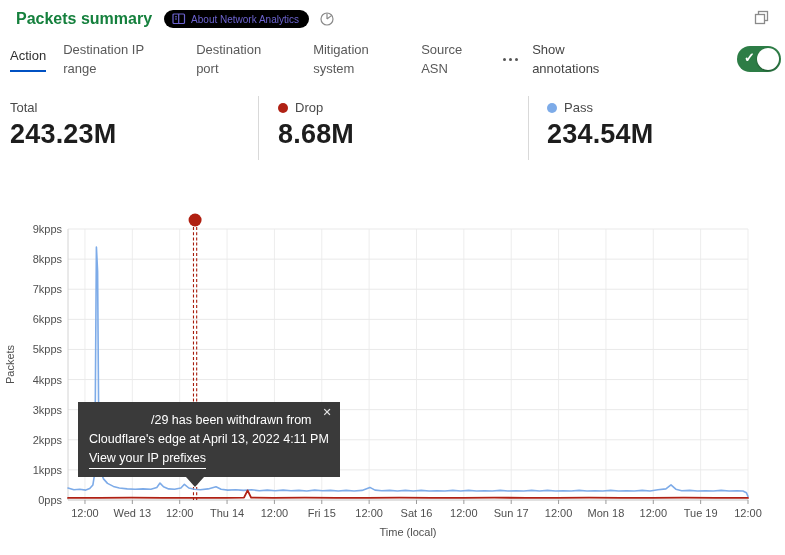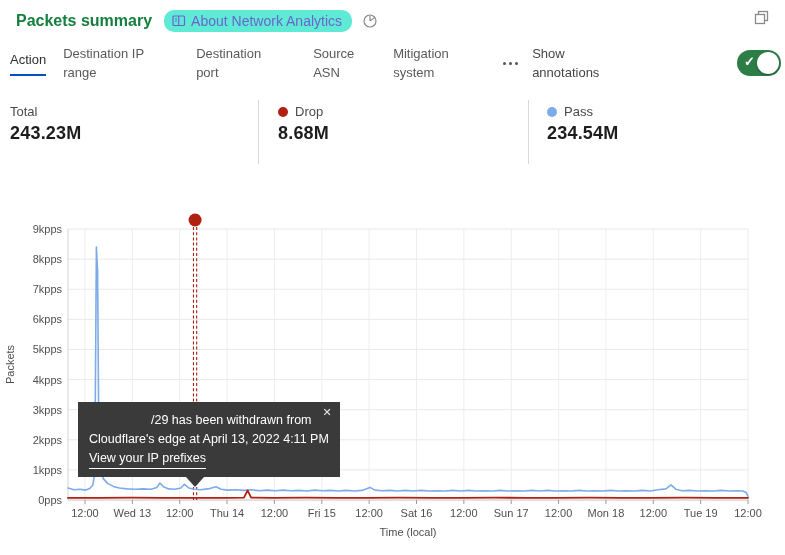--- a/index.html
+++ b/index.html
@@ -3,21 +3,21 @@
 <meta charset="utf-8">
 <style>
   html,body{margin:0;padding:0;background:#fff;}
   body{width:785px;height:555px;position:relative;overflow:hidden;
        font-family:"Liberation Sans",sans-serif;color:#313131;}
 
   
   .header{display:flex;align-items:center;padding:10px 16px 0 16px;position:relative;z-index:2;}
   .title{font-size:16px;font-weight:700;color:#15803d;}
   .badge{display:inline-flex;align-items:center;gap:5px;margin-left:12px;
-         background:#5eead4;color:#6c63cf;font-size:14px;
+         background:#000000;color:#6c63cf;font-size:10px;
          padding:3px 10px 3px 8px;border-radius:10px;cursor:pointer;}
   .pie-icon{margin-left:10px;display:inline-flex;cursor:pointer;}
   .popout{position:absolute;right:16px;top:10px;cursor:pointer;}
 
   
   .tabs{display:flex;align-items:center;padding:0 4px 0 10px;margin-top:6px;height:50px;position:relative;z-index:2;}
   .tab{font-size:13px;line-height:19px;color:#595959;cursor:pointer;display:flex;align-items:center;height:48px;}
   .tab .lbl{display:inline-block;}
   .tab.active{color:#2f2f2f;}
   .tab.active .lbl{border-bottom:2px solid #0051c3;padding-bottom:5px;}
@@ -34,21 +34,21 @@
           position:relative;cursor:pointer;flex:none;}
   .toggle .check{position:absolute;left:7px;top:4px;color:#fff;font-size:13px;font-weight:700;}
   .toggle .knob{position:absolute;right:2px;top:2px;width:22px;height:22px;border-radius:50%;
                 background:#fff;box-shadow:0 1px 2px rgba(0,0,0,.35);}
 
   
   .stats{display:flex;margin-top:10px;padding-left:10px;position:relative;z-index:2;height:72px;}
   .stat{padding-top:6px;}
   .stat .lab{display:flex;align-items:center;gap:7px;font-size:13px;color:#4a4a4a;}
   .dot{width:10px;height:10px;border-radius:50%;display:inline-block;}
-  .stat .val{font-size:18px;font-weight:600;color:#1d1d1d;margin-top:4px;letter-spacing:.2px;}
+  .stat .val{font-size:27px;font-weight:600;color:#1d1d1d;margin-top:4px;letter-spacing:.2px;}
   .s1{width:248px;}
   .sdiv{width:1px;background:#d9d9d9;height:64px;margin-top:2px;}
   .s2{width:250px;padding-left:19px;}
   .s3{padding-left:18px;}
 
   
   #chart-svg{position:absolute;left:0;top:0;z-index:1;}
   #chart-svg text{font-family:"Liberation Sans",sans-serif;fill:#4f4f4f;font-size:11px;}
 
   
@@ -168,25 +168,25 @@
 <div class="tabs">
   <div class="tab t-act active">
     <span class="lbl">Action</span>
     </div>
   <div class="tab t-dir">
     <span class="lbl">Destination IP range</span>
     </div>
   <div class="tab t-dpo">
     <span class="lbl">Destination port</span>
     </div>
+  <div class="tab t-mit">
+    <span class="lbl">Mitigation system</span>
+    </div>
   <div class="tab t-asn">
     <span class="lbl">Source ASN</span>
-    </div>
-  <div class="tab t-mit">
-    <span class="lbl">Mitigation system</span>
     </div>
   <span class="more-dots">
       <i></i>
       <i></i>
       <i></i>
     </span>
   <div class="tab t-show">
     <span class="lbl">Show annotations</span>
     </div>
   <div class="toggle">

